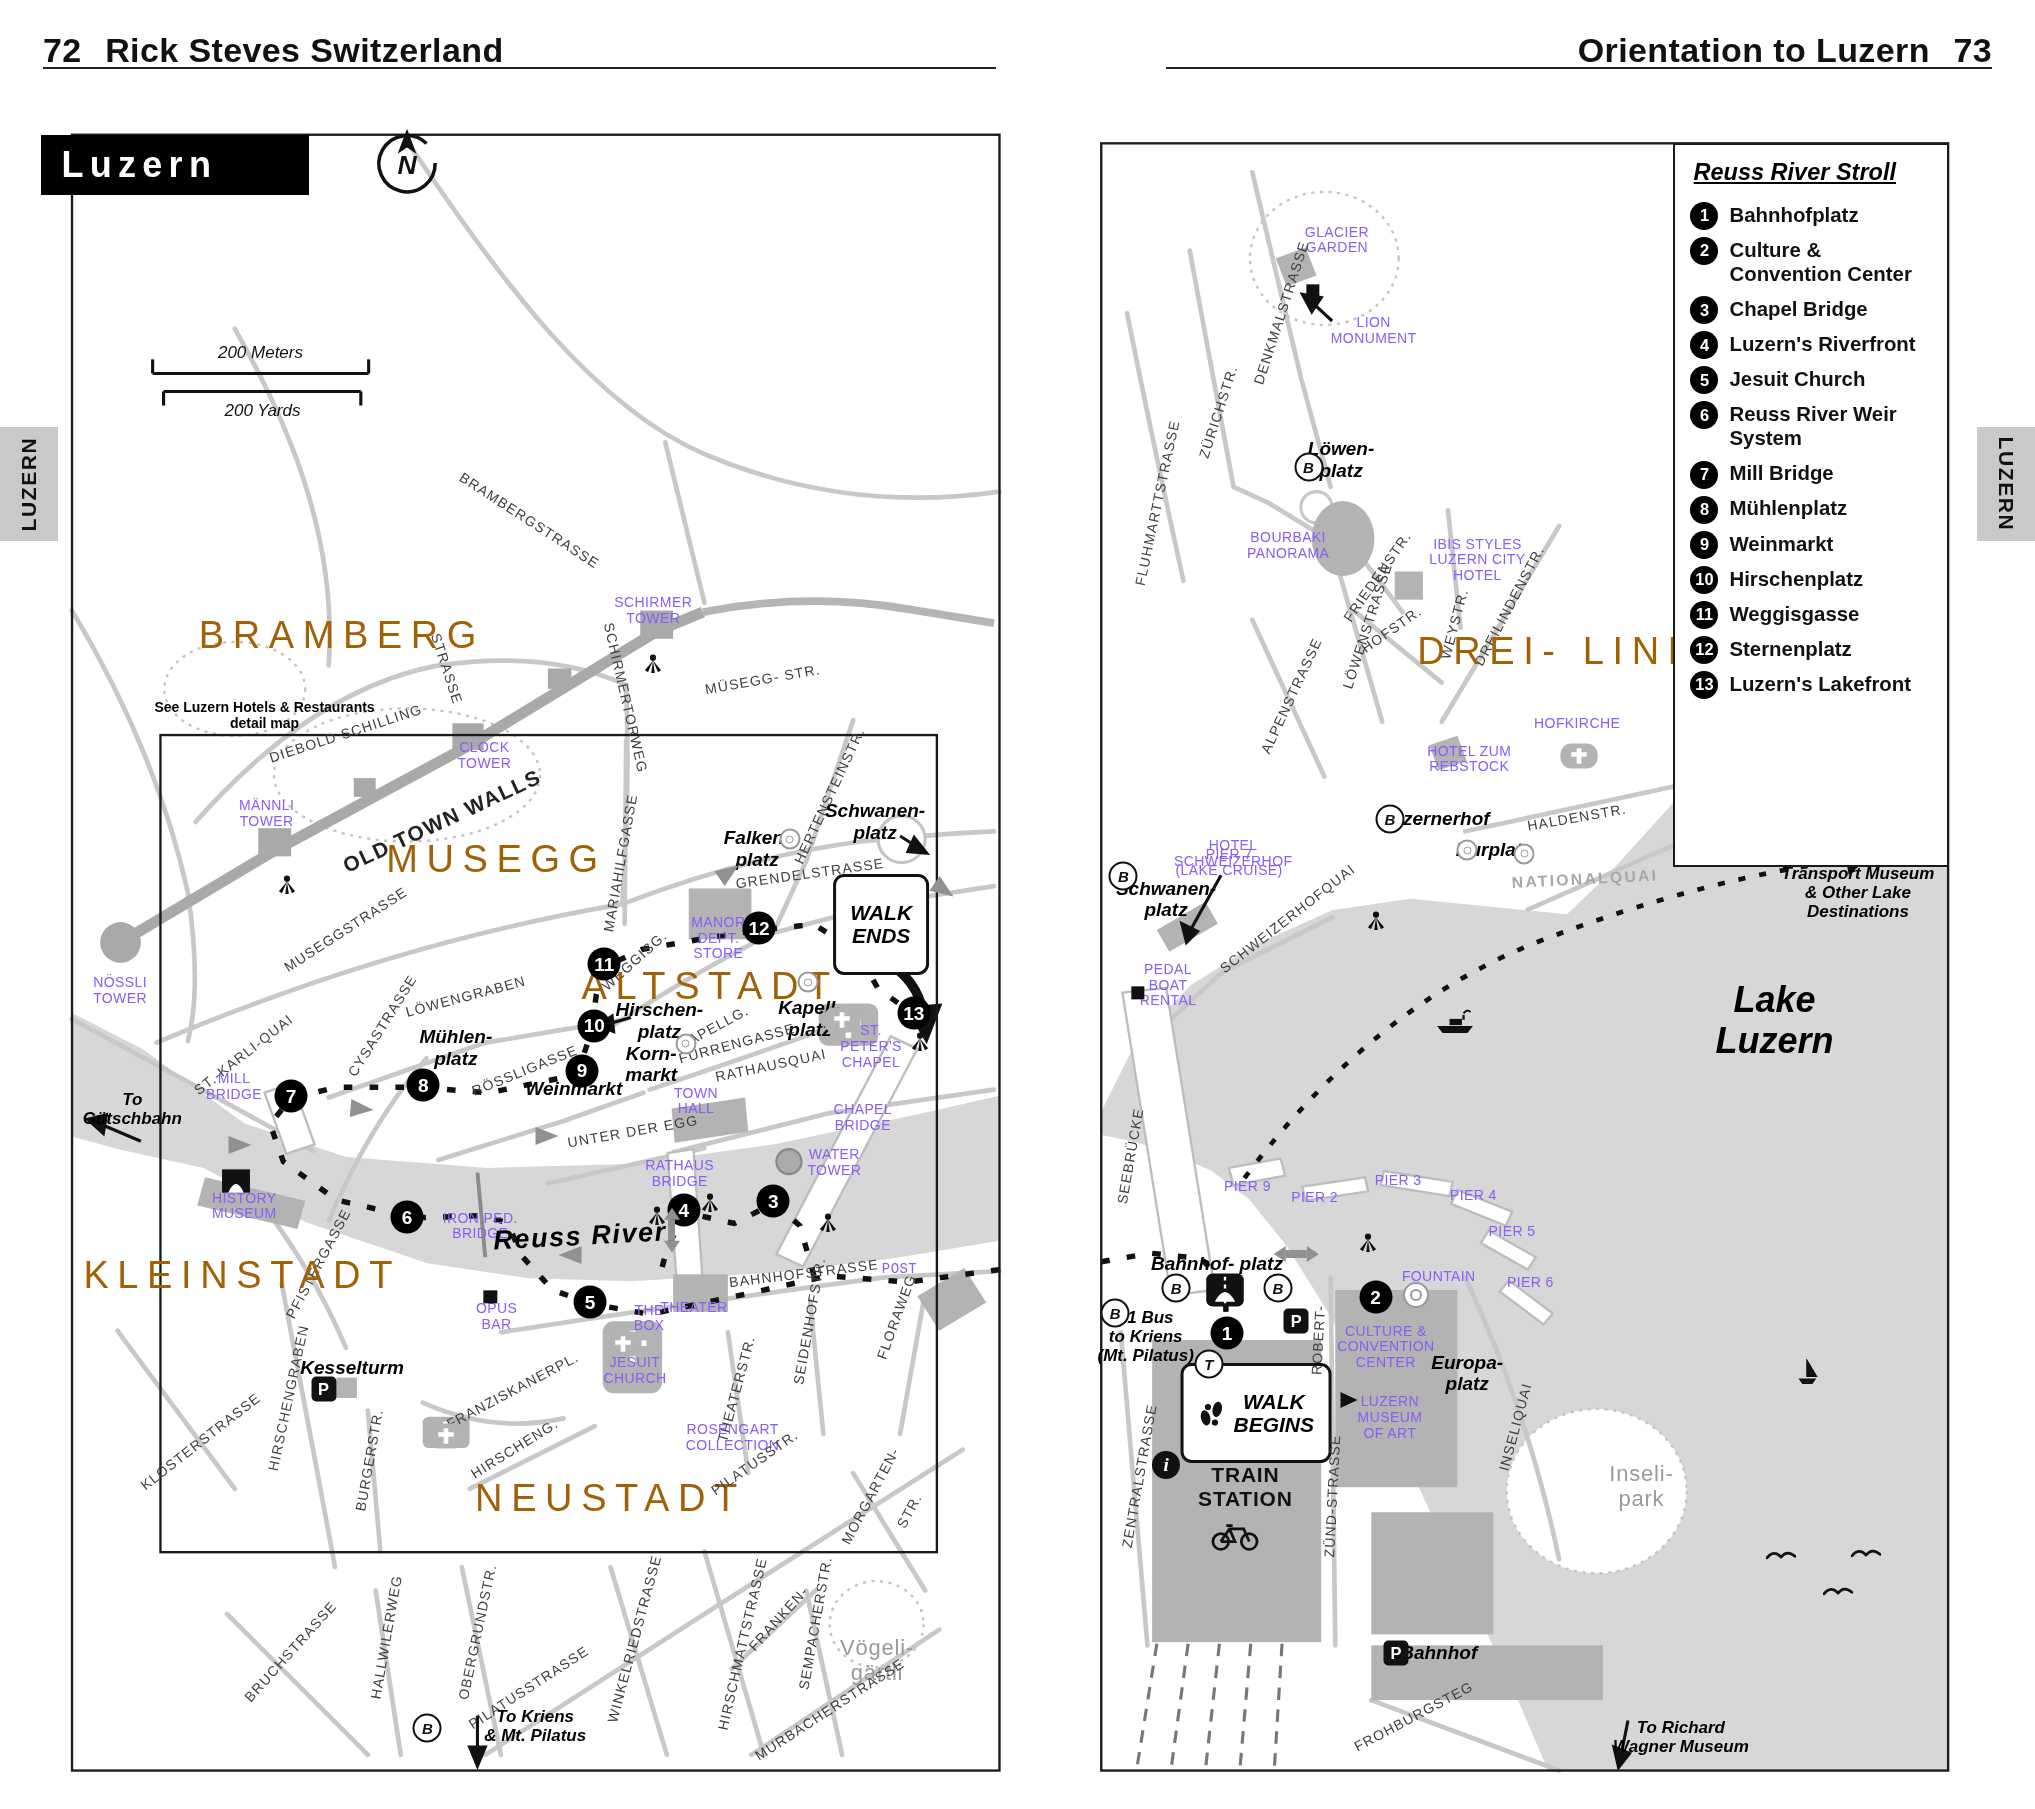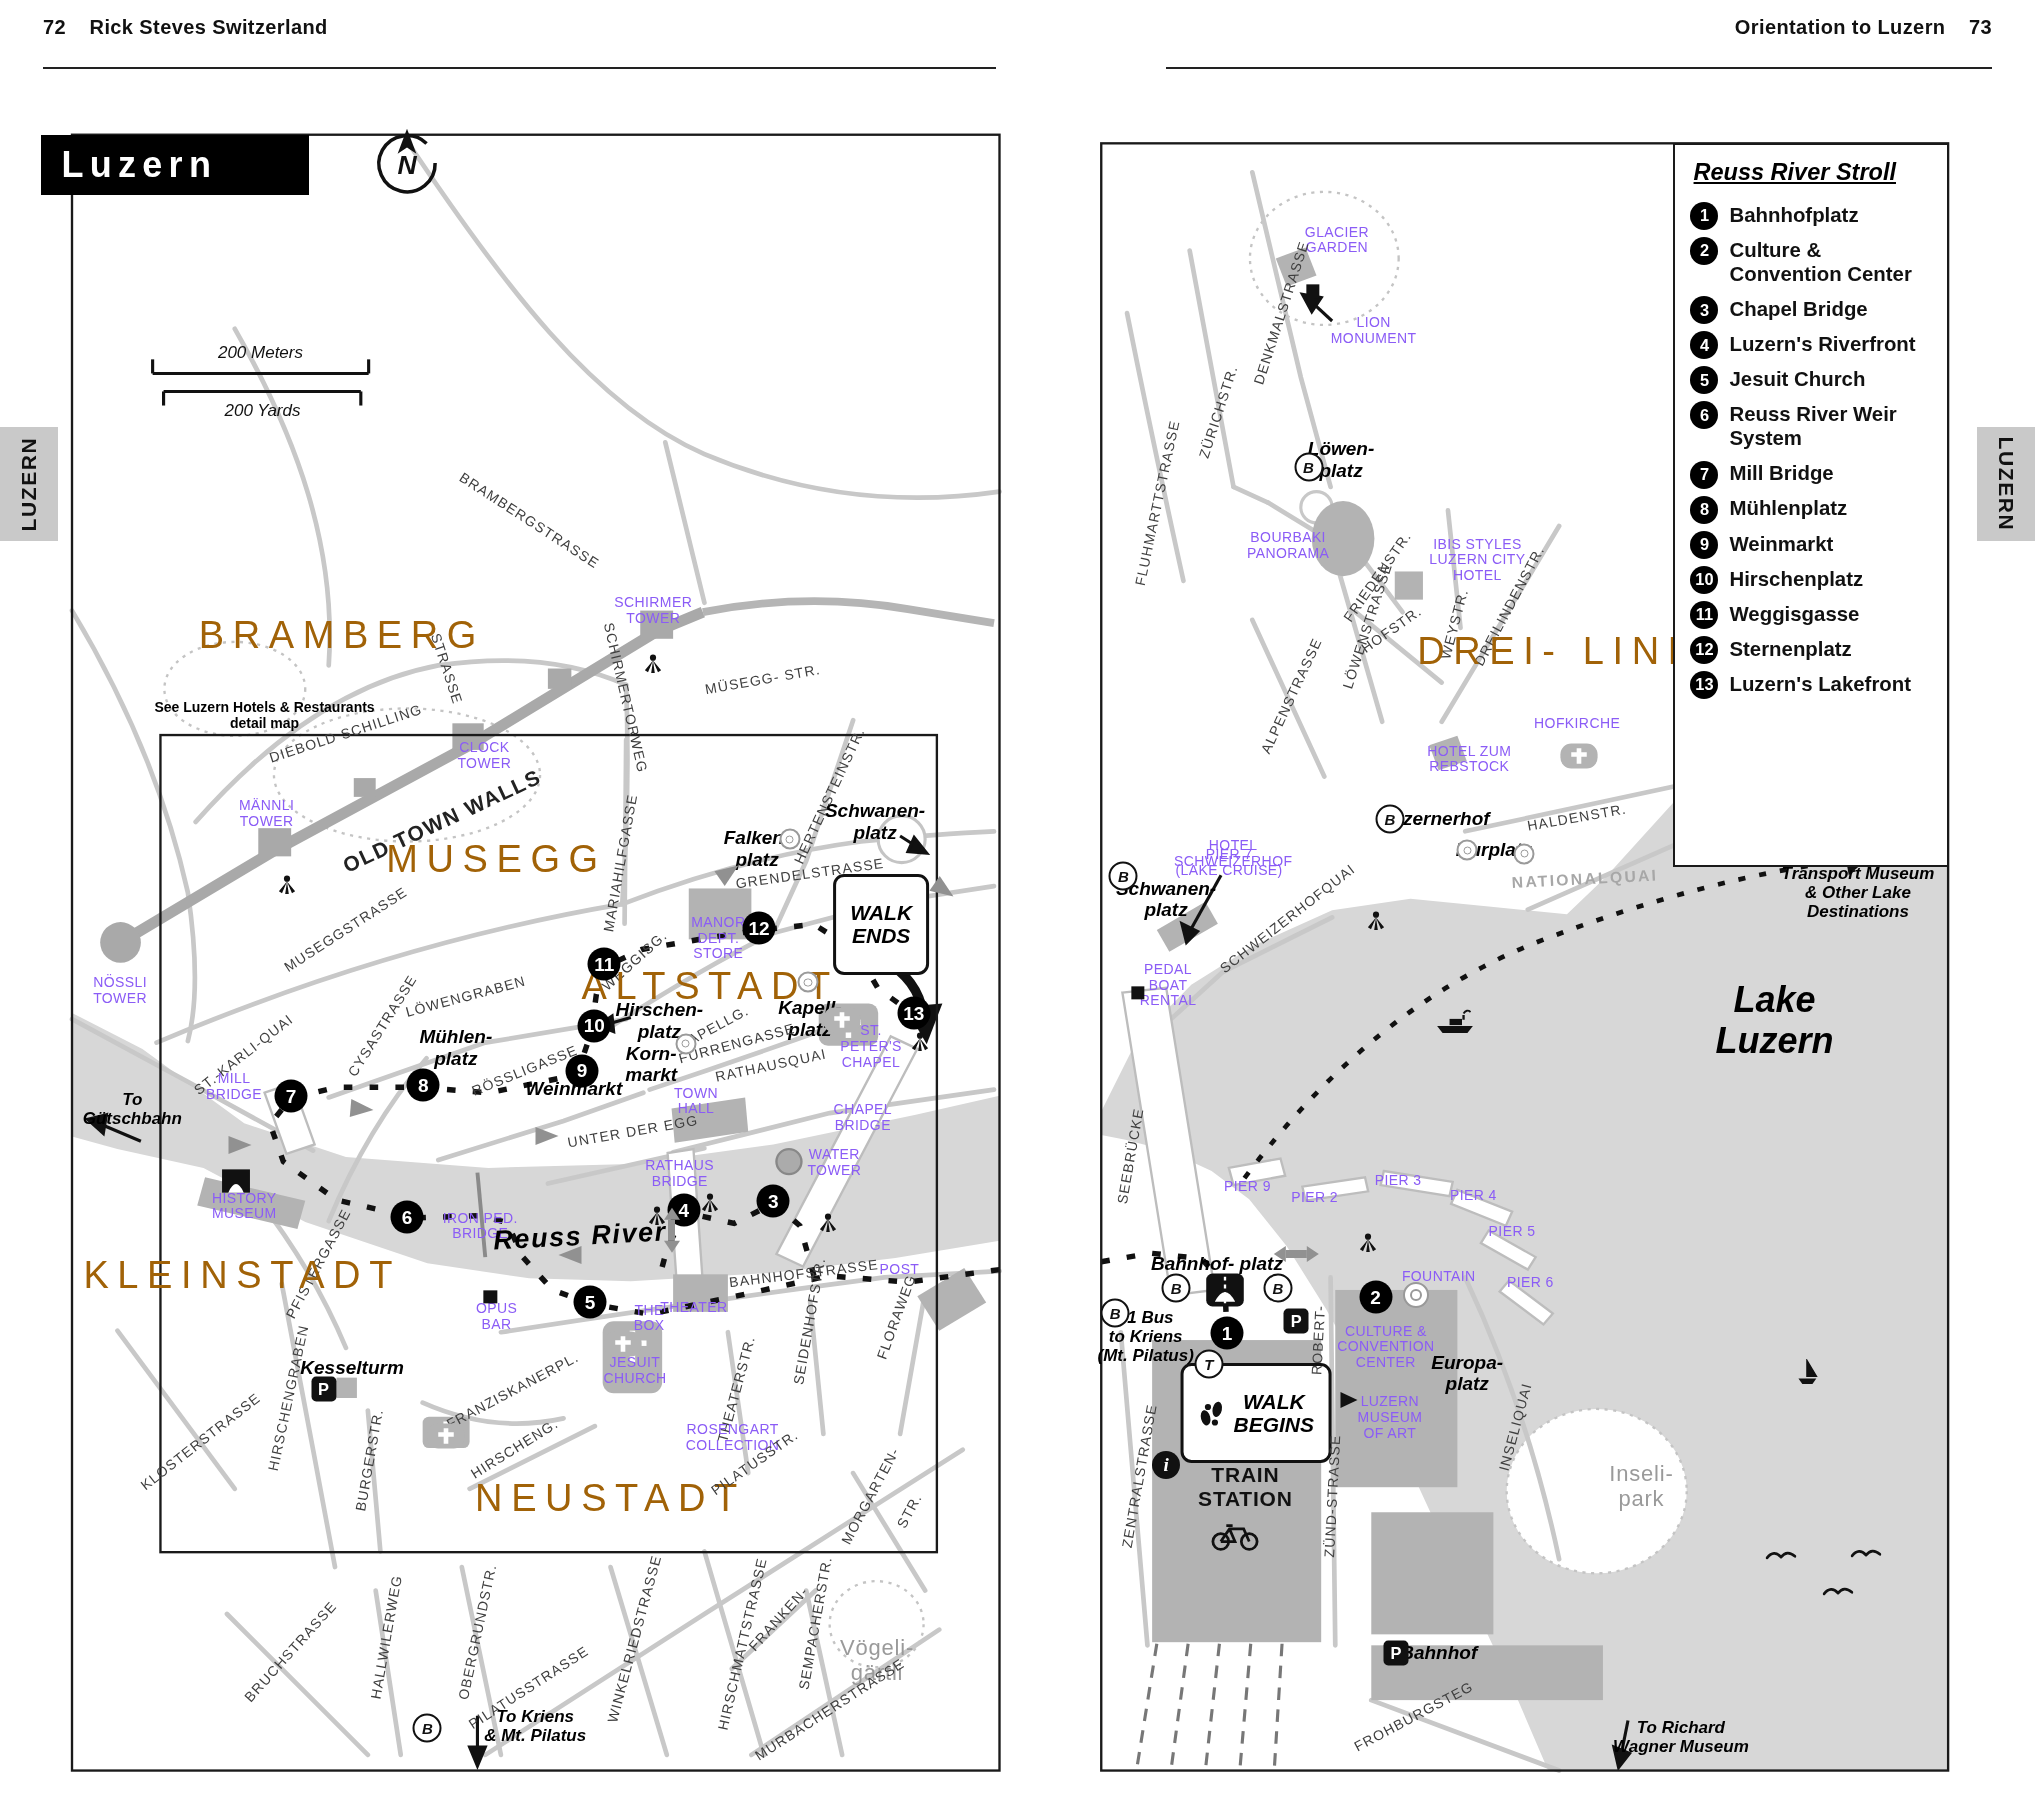--- a/index.html
+++ b/index.html
@@ -1,19 +1,19 @@
 <!DOCTYPE html>
 <html style="font-size:12.5px"><head>
 <meta charset="utf-8">
 <style>
   html,body{margin:0;padding:0;background:#fff;}
   #canvas{position:relative;width:2035px;height:1809px;background:#fff;overflow:hidden;
           font-family:"Liberation Sans","DejaVu Sans",sans-serif;}
   #basemap{position:absolute;left:0;top:0;width:100%;height:100%;}
-  .hdr{position:absolute;top:16px;font-size:20px;font-weight:bold;color:#111;letter-spacing:0.4px;}
+  .hdr{position:absolute;top:31px;font-size:34px;font-weight:bold;color:#111;letter-spacing:0.4px;}
   .hdr .pgnum{font-weight:600;}
   #hdr-left{left:43px;}
   #hdr-left .t{margin-left:23.5px;}
   #hdr-right{right:43px;text-align:right;margin-left:48px;}
   #hdr-right .t{margin-right:23.5px;}
   .hrule{position:absolute;height:2.3px;background:#222;top:67px;}
   #rule-left{left:43px;width:953px;}
   #rule-right{left:1166px;width:826px;}
   .tab{position:absolute;background:#c9c9c9;width:58px;height:114px;display:flex;align-items:center;justify-content:center;}
   #tab-left{left:0;top:427px;}
@@ -373,21 +373,21 @@
     <div class="lbl place" style="left: 41%; top: 64.3%; transform: translate(-50%, -50%);">WATER
 TOWER</div>
     <div class="lbl place" style="left: 23.6%; top: 67.8%; transform: translate(-50%, -50%);">IRON PED.
 BRIDGE</div>
     <div class="lbl river" style="left: 28.5%; top: 68.3%; transform: translate(-50%, -50%) rotate(-3deg);">Reuss  River</div>
     <div class="lbl place" style="left: 12%; top: 66.7%; transform: translate(-50%, -50%);">HISTORY
 MUSEUM</div>
     <div class="lbl street" style="left: 15.7%; top: 69.9%; transform: translate(-50%, -50%) rotate(-62deg);">PFISTERGASSE</div>
     <div class="lbl area" style="left: 11.9%; top: 70.5%; transform: translate(-50%, -50%);">KLEINSTADT</div>
     <div class="lbl street" style="left: 39.5%; top: 70.4%; transform: translate(-50%, -50%) rotate(-7deg);">BAHNHOFSTRASSE</div>
-    <div class="lbl place" style="left: 44.2%; top: 70.2%; transform: translate(-50%, -50%);">POST</div>
+    <div class="lbl place" style="left: 44.2%; top: 70.2%; transform: translate(-50%, -50%); font-family: Liberation Mono, monospace;">POST</div>
     <div class="lbl place" style="left: 24.4%; top: 72.8%; transform: translate(-50%, -50%);">OPUS
 BAR</div>
     <div class="lbl place" style="left: 31.9%; top: 72.9%; transform: translate(-50%, -50%);">THE
 BOX</div>
     <div class="lbl place" style="left: 34.1%; top: 72.3%; transform: translate(-50%, -50%);">THEATER</div>
     <div class="lbl place" style="left: 31.2%; top: 75.8%; transform: translate(-50%, -50%);">JESUIT
 CHURCH</div>
     <div class="lbl street" style="left: 39.8%; top: 73%; transform: translate(-50%, -50%) rotate(-80deg);">SEIDENHOFSTR.</div>
     <div class="lbl street" style="left: 44.1%; top: 72.8%; transform: translate(-50%, -50%) rotate(-70deg);">FLORAWEG</div>
     <div class="lbl street" style="left: 36.2%; top: 76.8%; transform: translate(-50%, -50%) rotate(-75deg);">THEATERSTR.</div>

